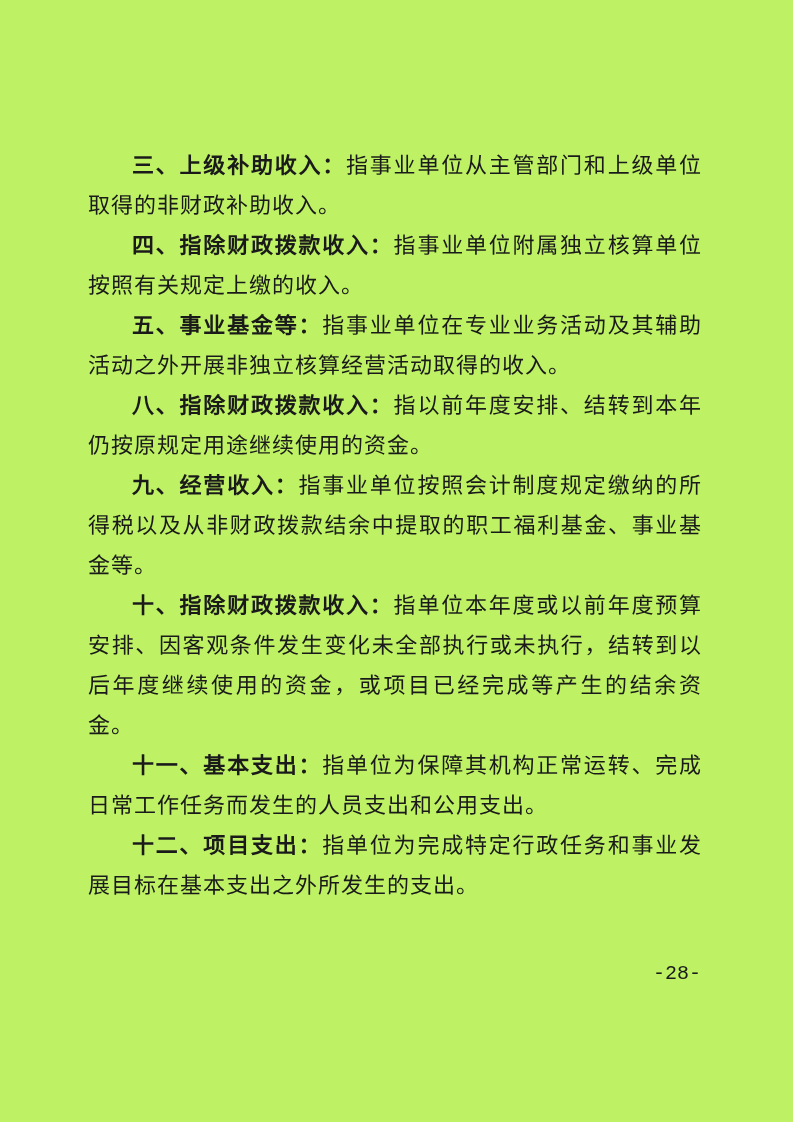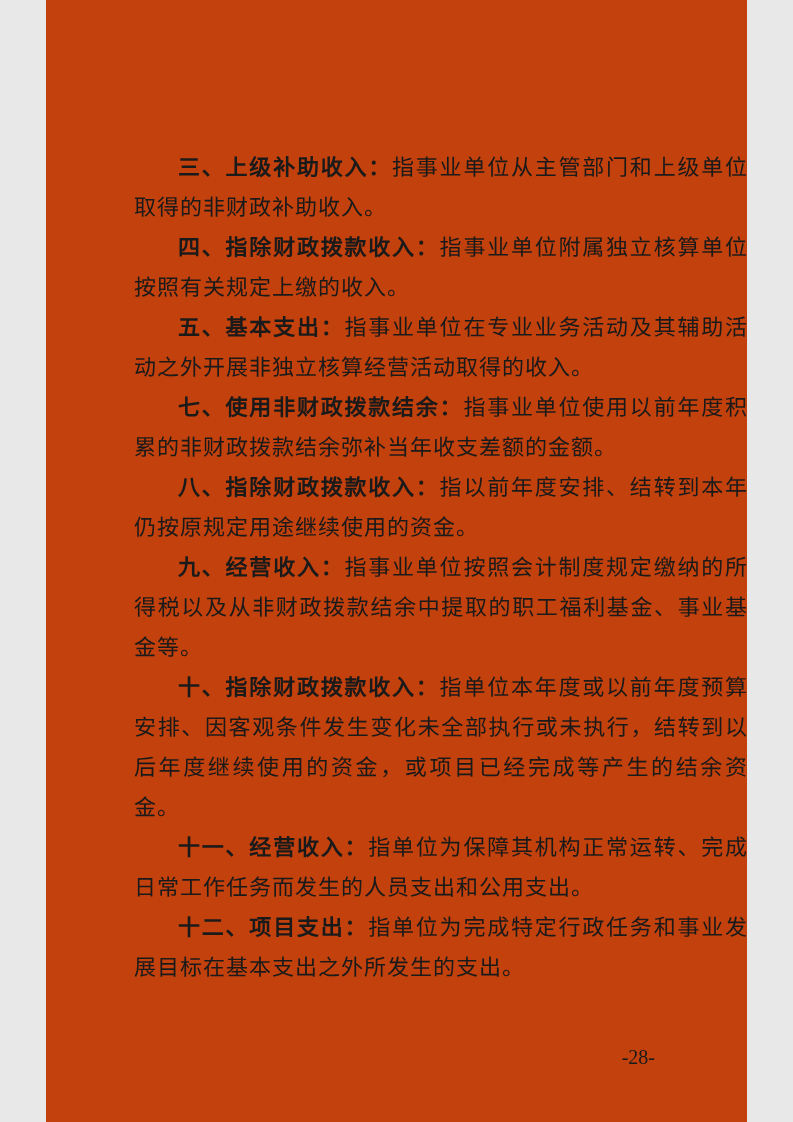--- a/index.html
+++ b/index.html
@@ -2,26 +2,26 @@
 <html lang="zh-CN"><head>
 <meta charset="utf-8">
 <style>
   html, body {
     margin: 0;
     padding: 0;
     background: #e8e8e8;
   }
   .page {
     position: relative;
-    width: 701px;
+    width: 793px;
     height: 1122px;
     margin: 0 auto;
-    background: #c2410c;
+    background: #bef264;
     overflow: hidden;
-    font-family: Liberation Serif, serif;
+    font-family: Liberation Mono, monospace;
     color: #1a1a1a;
   }
   .content {
     position: absolute;
     top: 148px;
     left: 88px;
     width: 614px;
   }
   .para {
     margin: 0;
@@ -34,37 +34,36 @@
     word-break: break-all;
   }
   .para .term {
     font-weight: bold;
   }
   .para .definition {
     font-weight: normal;
   }
   .footer {
     position: absolute;
-    top: 1046px;
+    top: 962px;
     right: 92px;
     font-size: 20px;
     letter-spacing: 0;
     color: #1a1a1a;
   }
 </style>
 </head>
 <body>
 
 <div class="page">
   <div class="content">
 
   <p class="para"><span class="term">三、上级补助收入：</span><span class="definition">指事业单位从主管部门和上级单位取得的非财政补助收入。</span></p>
       <p class="para"><span class="term">四、指除财政拨款收入：</span><span class="definition">指事业单位附属独立核算单位按照有关规定上缴的收入。</span></p>
-      <p class="para"><span class="term">五、基本支出：</span><span class="definition">指事业单位在专业业务活动及其辅助活动之外开展非独立核算经营活动取得的收入。</span></p>
-      <p class="para"><span class="term">七、使用非财政拨款结余：</span><span class="definition">指事业单位使用以前年度积累的非财政拨款结余弥补当年收支差额的金额。</span></p>
+      <p class="para"><span class="term">五、事业基金等：</span><span class="definition">指事业单位在专业业务活动及其辅助活动之外开展非独立核算经营活动取得的收入。</span></p>
       <p class="para"><span class="term">八、指除财政拨款收入：</span><span class="definition">指以前年度安排、结转到本年仍按原规定用途继续使用的资金。</span></p>
       <p class="para"><span class="term">九、经营收入：</span><span class="definition">指事业单位按照会计制度规定缴纳的所得税以及从非财政拨款结余中提取的职工福利基金、事业基金等。</span></p>
       <p class="para"><span class="term">十、指除财政拨款收入：</span><span class="definition">指单位本年度或以前年度预算安排、因客观条件发生变化未全部执行或未执行，结转到以后年度继续使用的资金，或项目已经完成等产生的结余资金。</span></p>
-      <p class="para"><span class="term">十一、经营收入：</span><span class="definition">指单位为保障其机构正常运转、完成日常工作任务而发生的人员支出和公用支出。</span></p>
+      <p class="para"><span class="term">十一、基本支出：</span><span class="definition">指单位为保障其机构正常运转、完成日常工作任务而发生的人员支出和公用支出。</span></p>
       <p class="para"><span class="term">十二、项目支出：</span><span class="definition">指单位为完成特定行政任务和事业发展目标在基本支出之外所发生的支出。</span></p>
     </div>
   <div class="footer">-28-</div>
 </div>
 
 </body></html>

